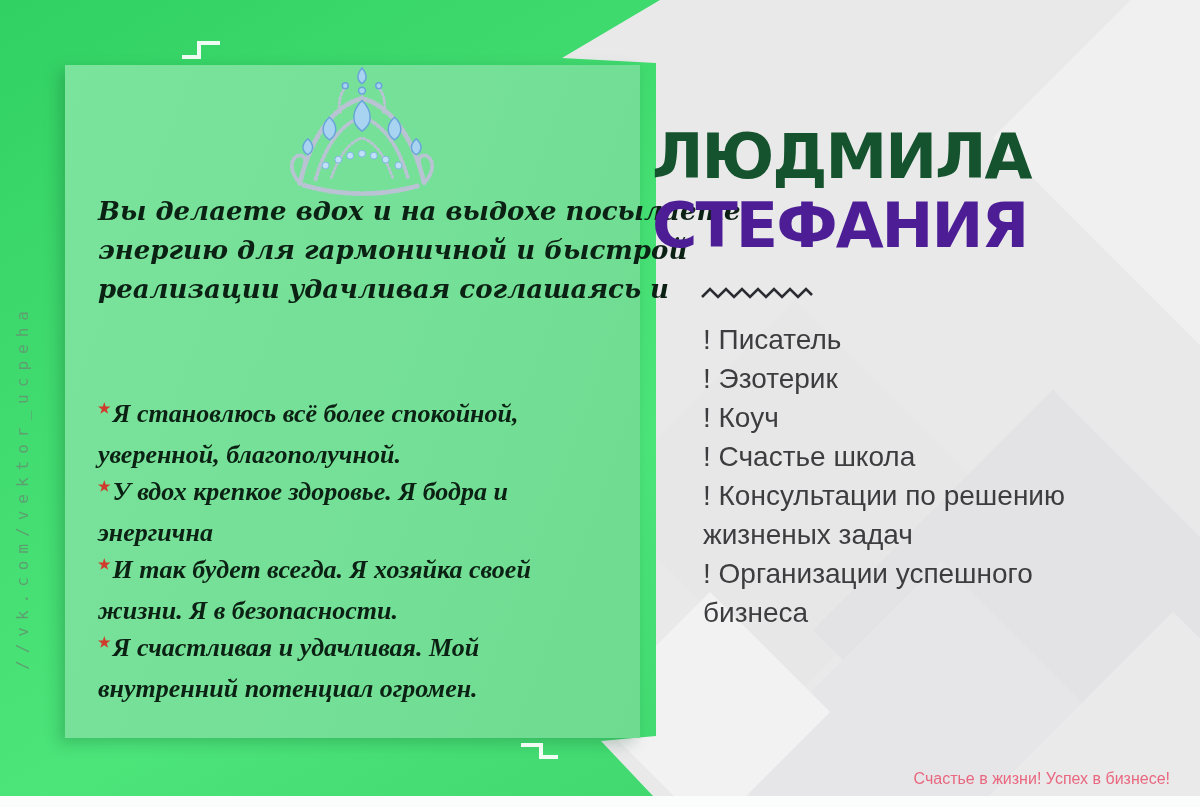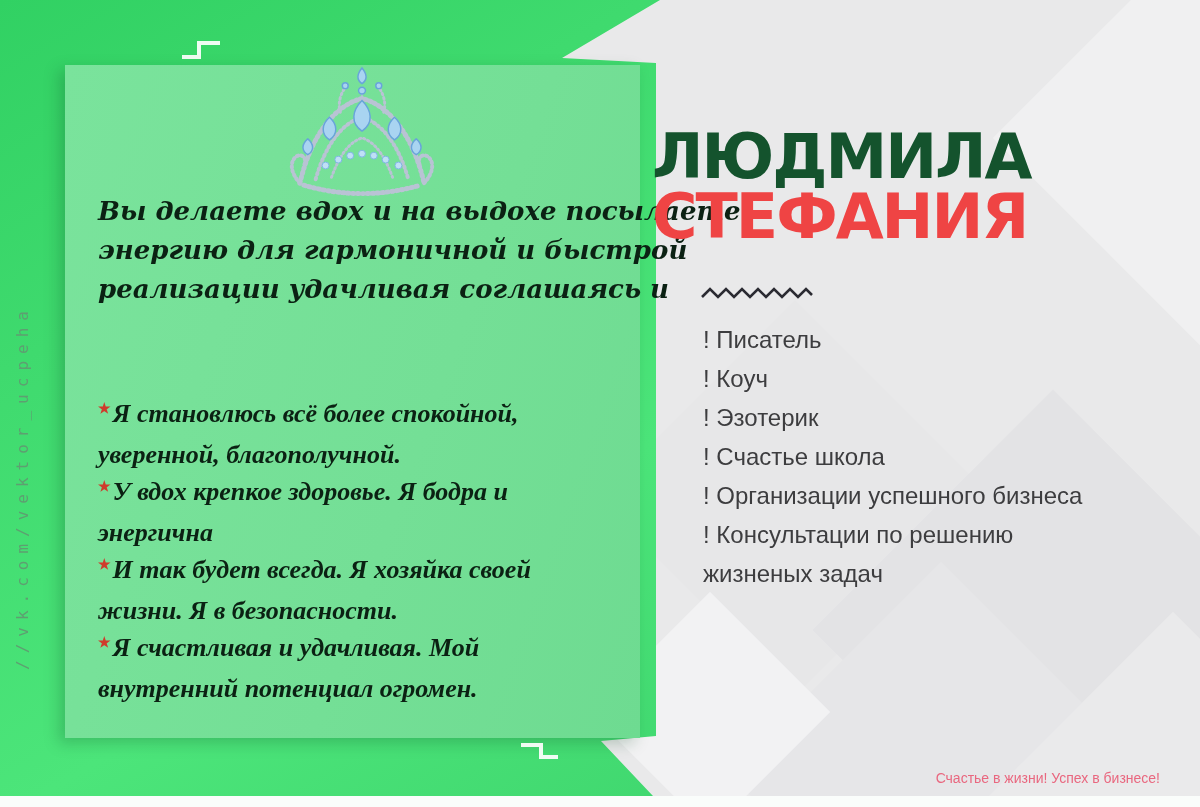--- a/index.html
+++ b/index.html
@@ -55,30 +55,30 @@
   
   .mark{position:absolute;}
   .mark path{fill:none;stroke:#ffffff;stroke-width:4;opacity:.92;}
   
   .name1,.name2{
     position:absolute;left:652px;
     font-family:"DejaVu Sans",sans-serif;font-weight:bold;
     font-size:62px;line-height:62px;letter-spacing:-2px;
   }
   .name1{top:126px;color:#14532d;}
-  .name2{top:186px;color:#ef4444;}
+  .name2{top:195px;color:#4c1d95;}
   .zigzag{position:absolute;left:701px;top:286px;width:112px;height:15px;}
   .services{
     position:absolute;left:703px;top:320px;width:410px;
-    font-size:24px;line-height:39px;color:#3d3d3f;
+    font-size:28px;line-height:39px;color:#3d3d3f;
   }
   
   .tagline{
-    position:absolute;right:40px;top:770px;
-    font-size:14px;color:#e9677f;
+    position:absolute;right:30px;top:770px;
+    font-size:16px;color:#e9677f;
   }
 </style>
 </head>
 <body>
 
 <div class="stage">
 
   <div class="gray-bg">
     <div class="dm dm-a"></div>
     <div class="dm dm-g"></div>
@@ -152,22 +152,22 @@
 
   <div class="name1">ЛЮДМИЛА</div>
   <div class="name2">СТЕФАНИЯ</div>
 
   <svg class="zigzag" viewBox="0 0 112 15">
     <polyline points="1,11 9,3 17,11 25,3 33,11 41,3 49,11 57,3 65,11 73,3 81,11 89,3 97,11 105,3 111,9" fill="none" stroke="#2b2b32" stroke-width="2.6"></polyline>
   </svg>
 
   <div class="services">
     <div>! Писатель</div>
+    <div>! Эзотерик</div>
     <div>! Коуч</div>
-    <div>! Эзотерик</div>
     <div>! Счастье школа</div>
+    <div>! Консультации по решению жизненых задач</div>
     <div>! Организации успешного бизнеса</div>
-    <div>! Консультации по решению жизненых задач</div>
   </div>
 
   <div class="tagline">Счастье в жизни! Успех в бизнесе!</div>
 
 </div>
 
 </body></html>

